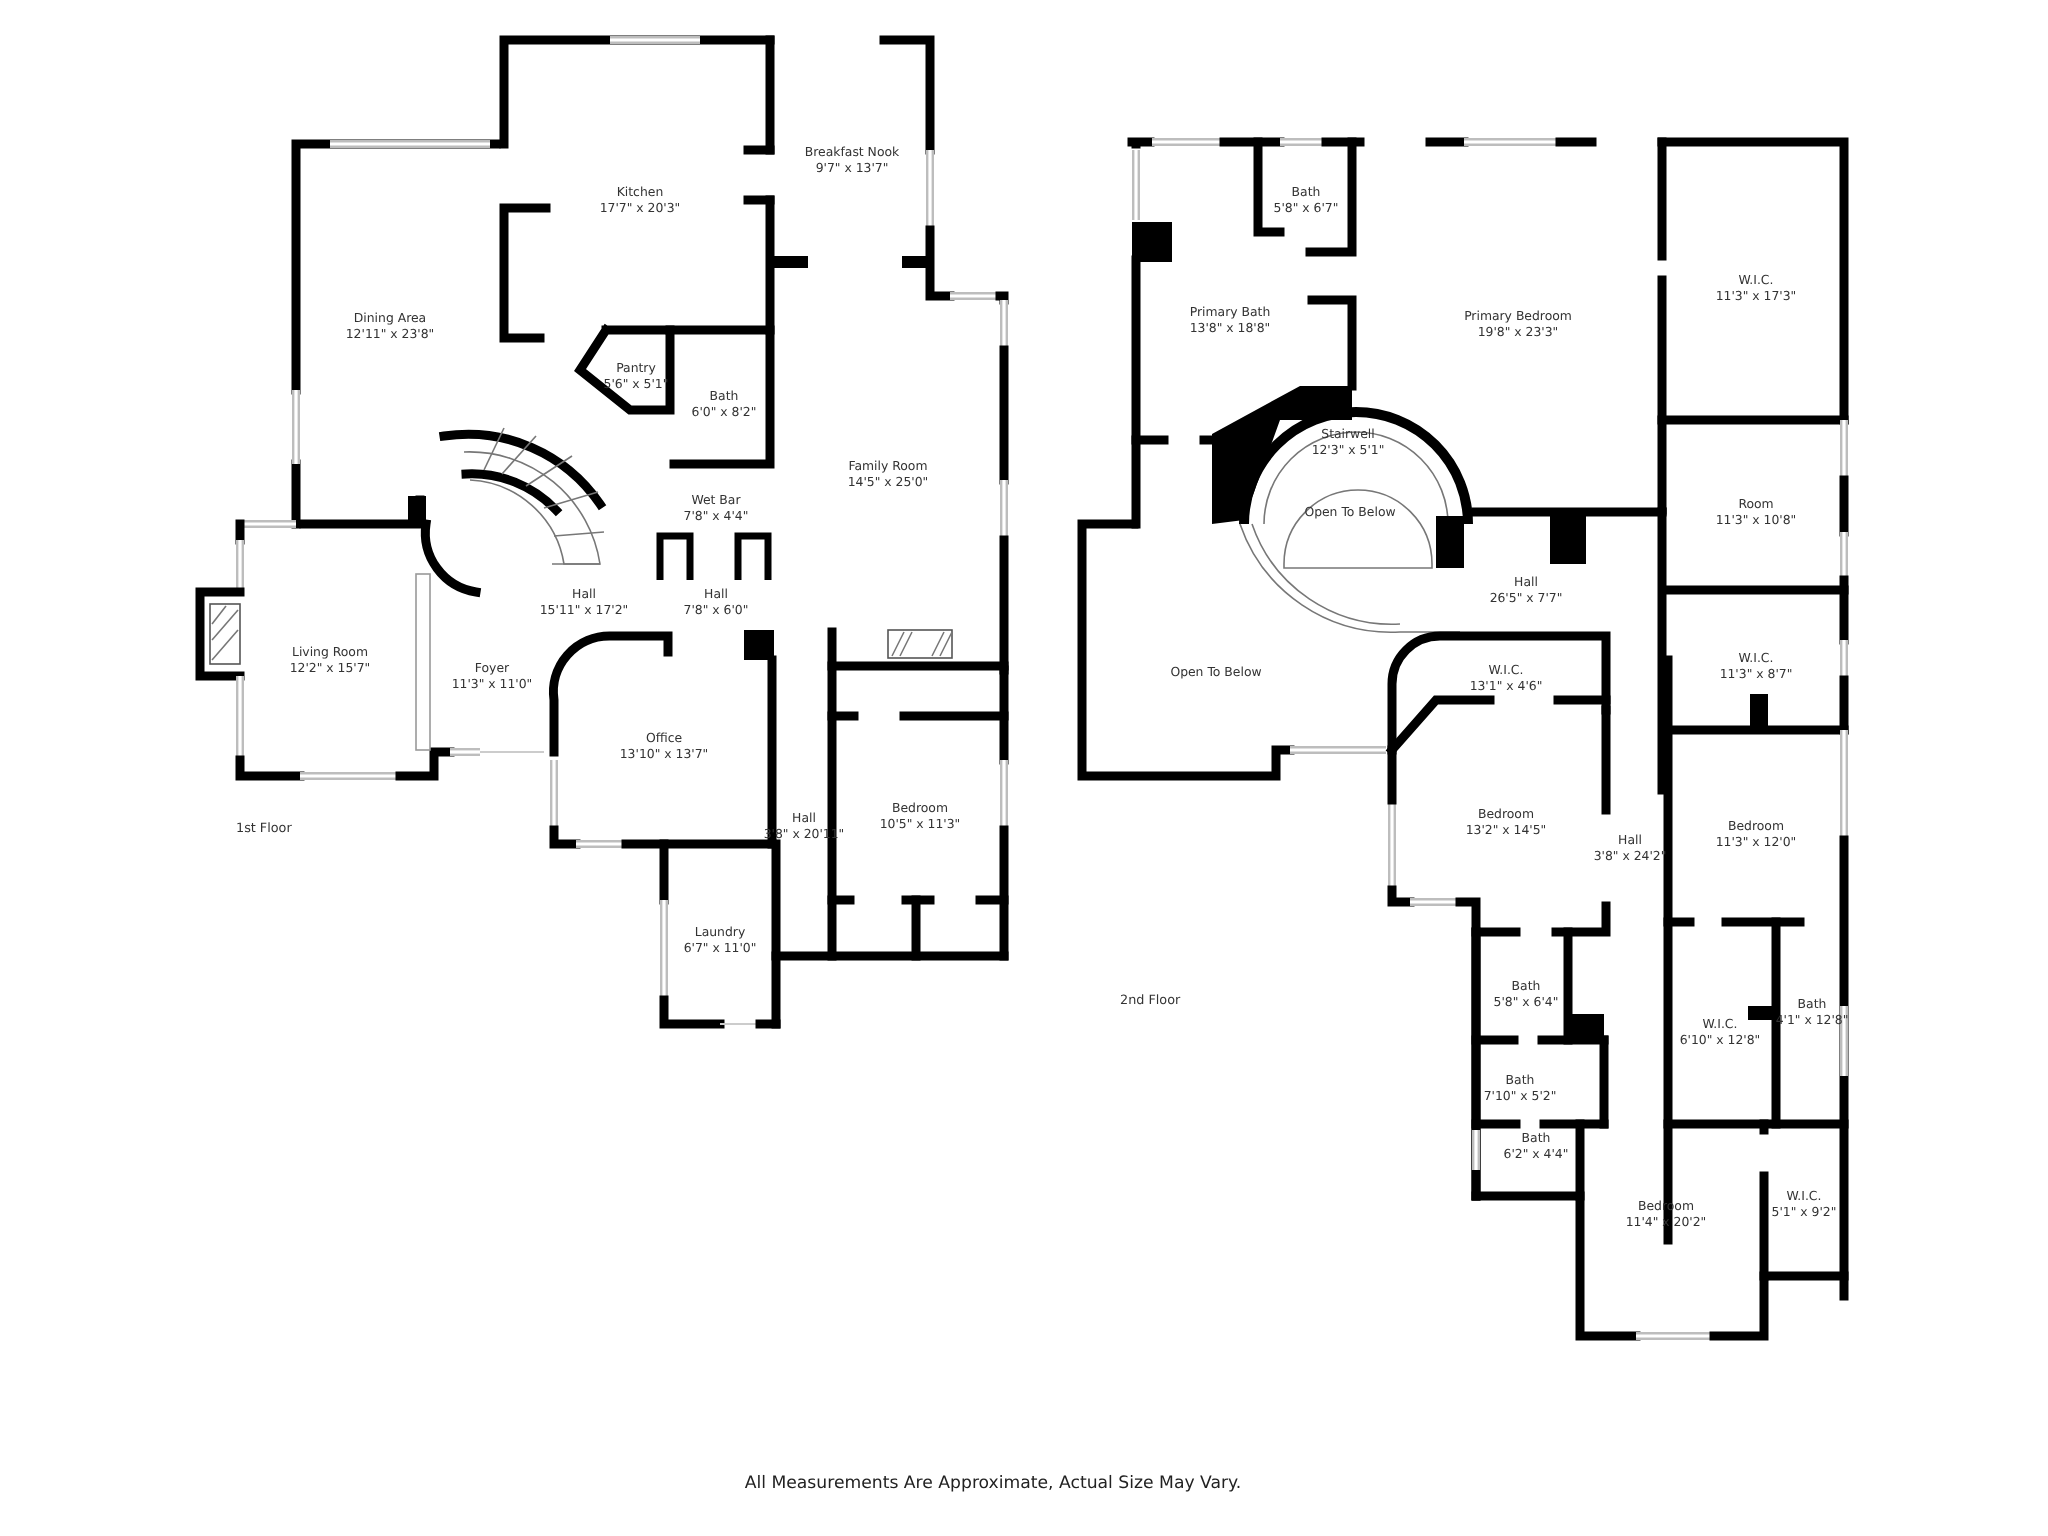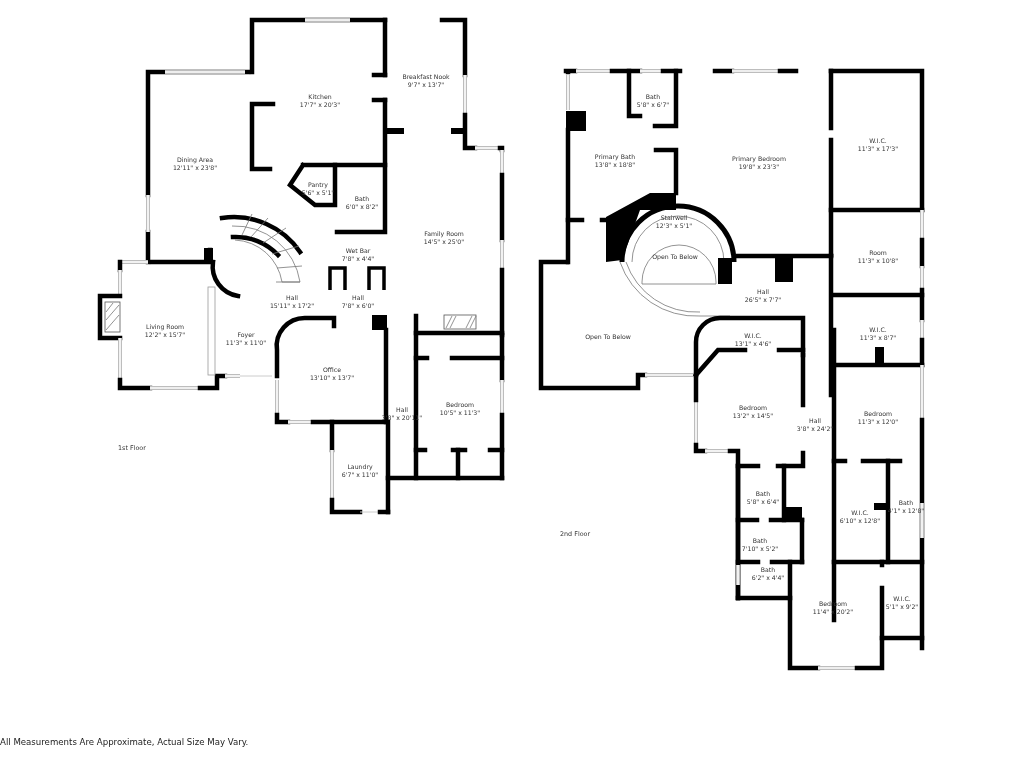--- a/index.html
+++ b/index.html
@@ -6,22 +6,22 @@
   body { width:1024px; height:768px; position:relative; overflow:hidden; font-family:"DejaVu Sans", sans-serif; }
   svg.plan { position:absolute; left:0; top:0; width:1024px; height:768px; }
   .w { stroke:#000; stroke-width:4.5; fill:none; stroke-linecap:square; }
   .wt { stroke:#000; stroke-width:3.5; fill:none; }
   .win { stroke:#bdbdbd; stroke-width:4; fill:none; }
   .winl { stroke:#ffffff; stroke-width:1.6; fill:none; }
   .thin { stroke:#777; stroke-width:0.8; fill:none; }
   .blk { fill:#000; }
   .lbl { position:absolute; transform:translate(-50%,-50%); text-align:center; color:#333; font-size:6.2px; line-height:8px; white-space:nowrap; }
   .lbl span { display:block; }
-  .floor { position:absolute; font-size:6.4px; color:#333;margin-top:34px; }
-  .footer { position:absolute; left:0; width:993px; top:737px; font-size:8.6px; color:#222; }
+  .floor { position:absolute; font-size:6.4px; color:#333; }
+  .footer { position:absolute; left:0; width:993px; top:737px; text-align:center; font-size:8.6px; color:#222; }
 </style>
 </head>
 <body>
 
 <svg class="plan" viewBox="0 0 1024 768">
 
   <g>
 
     <polyline class="w" points="248,72 148,72 148,195"></polyline>
     <line class="win" x1="165" y1="72" x2="245" y2="72"></line>

